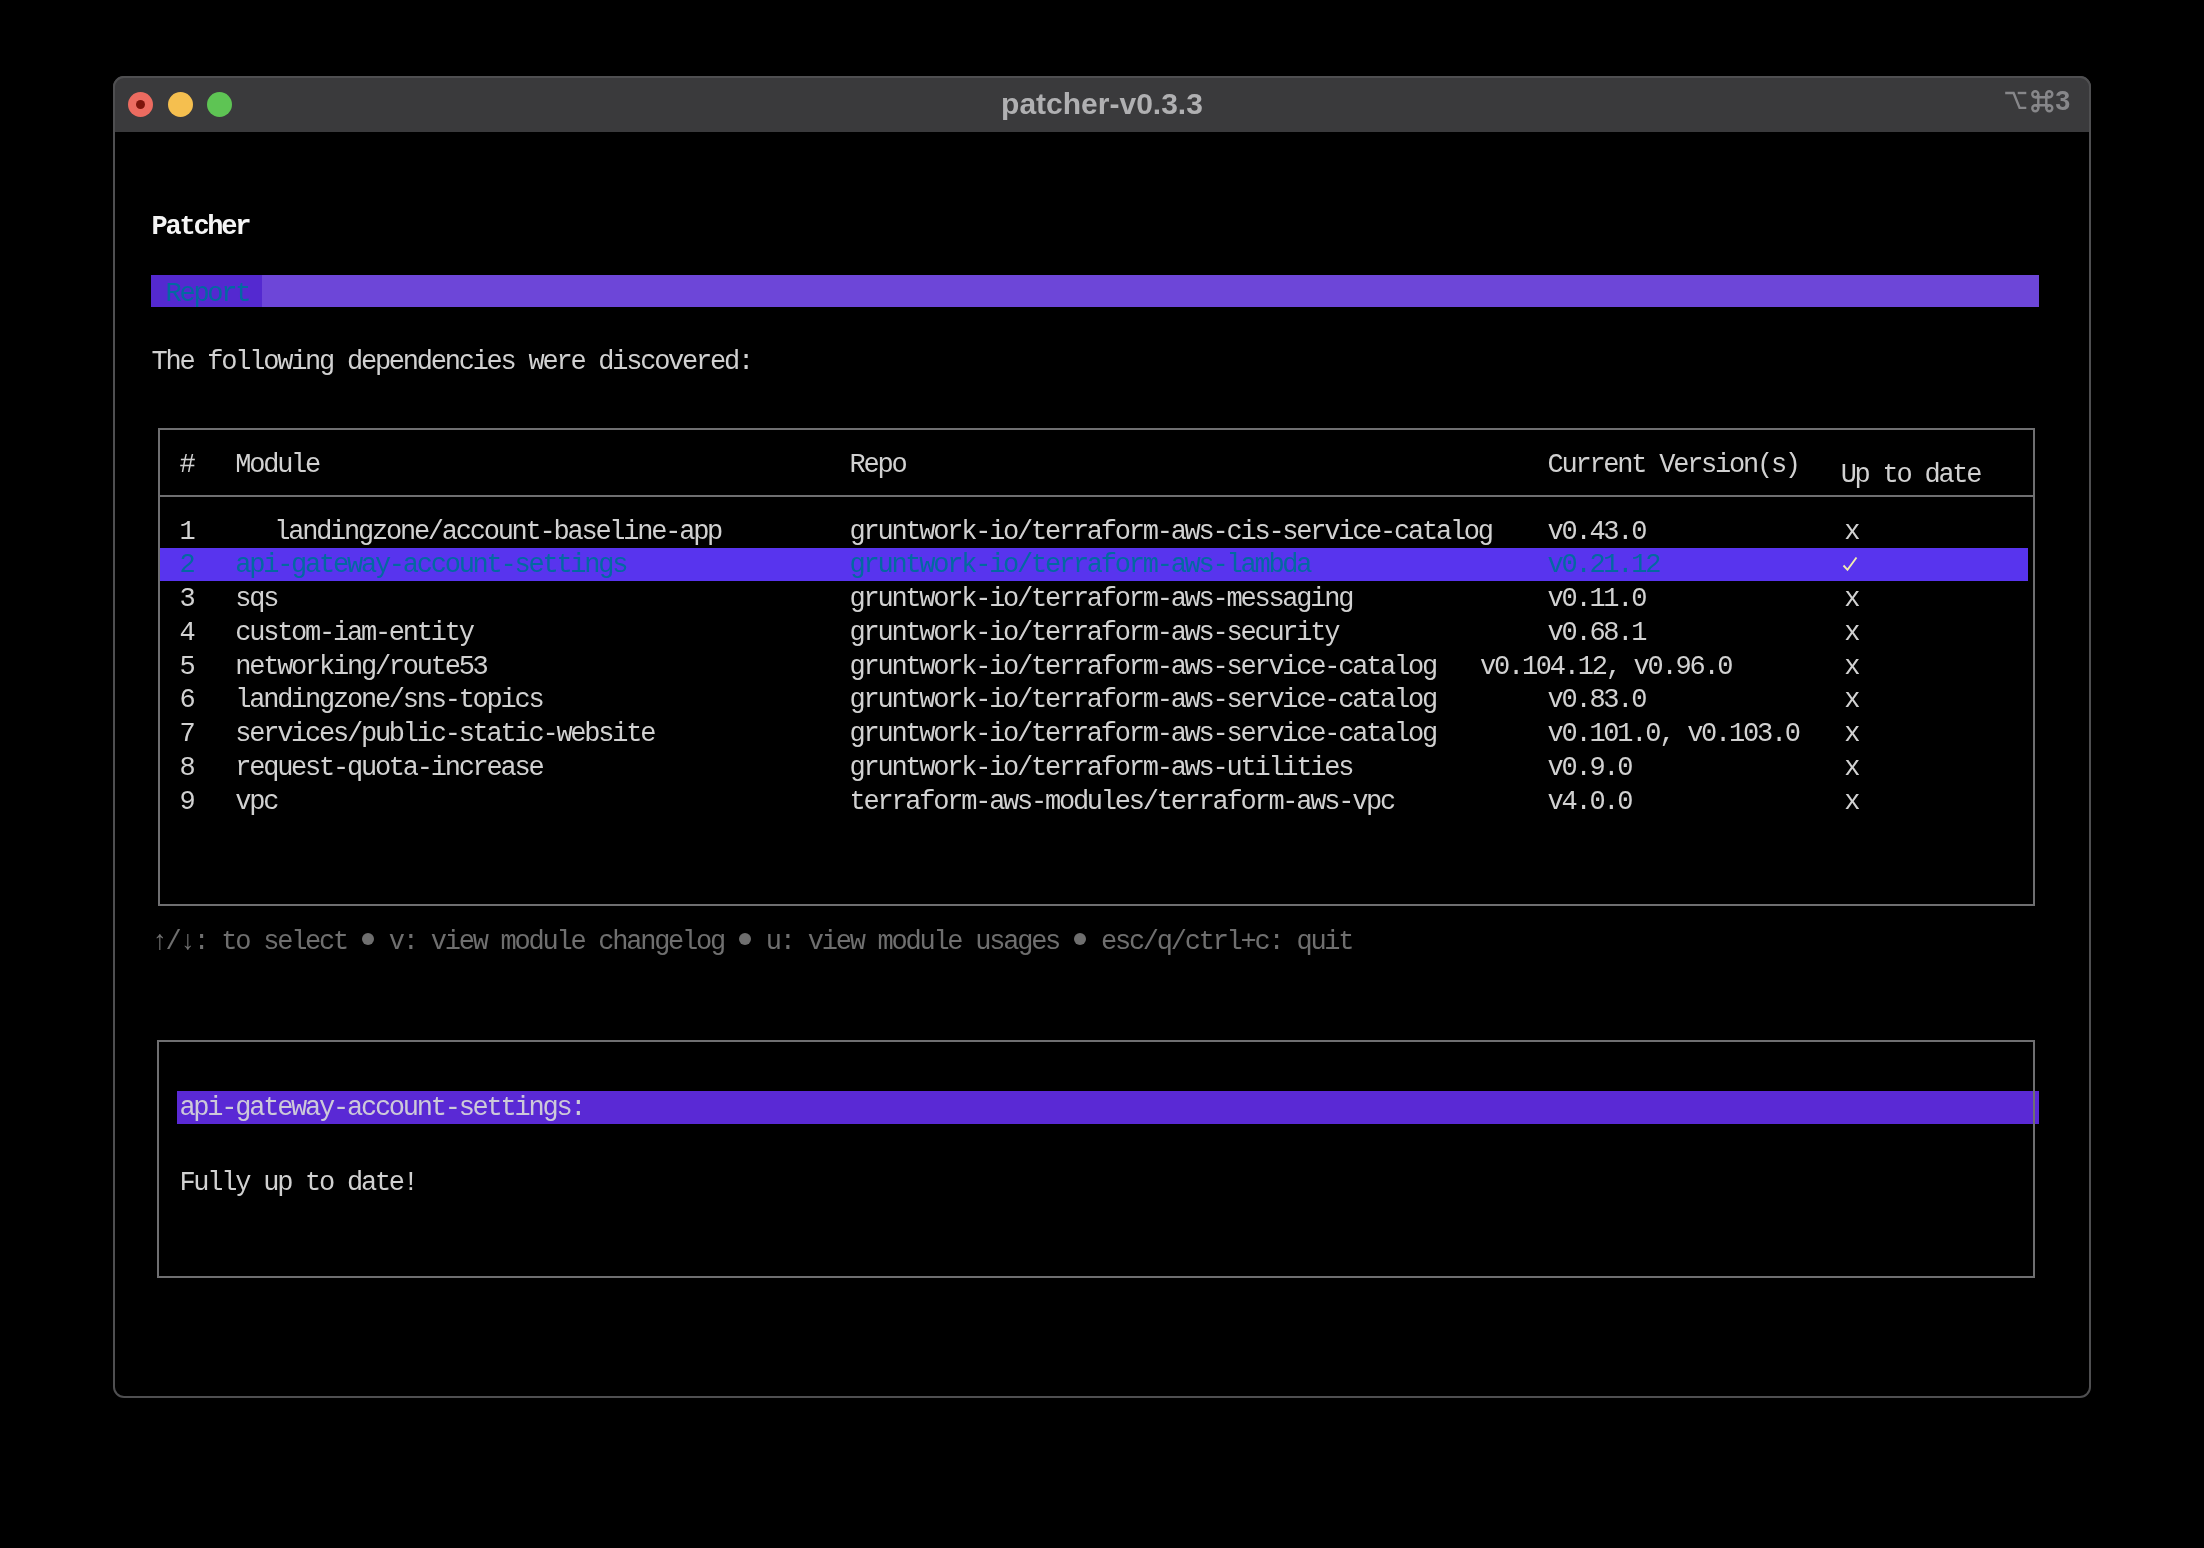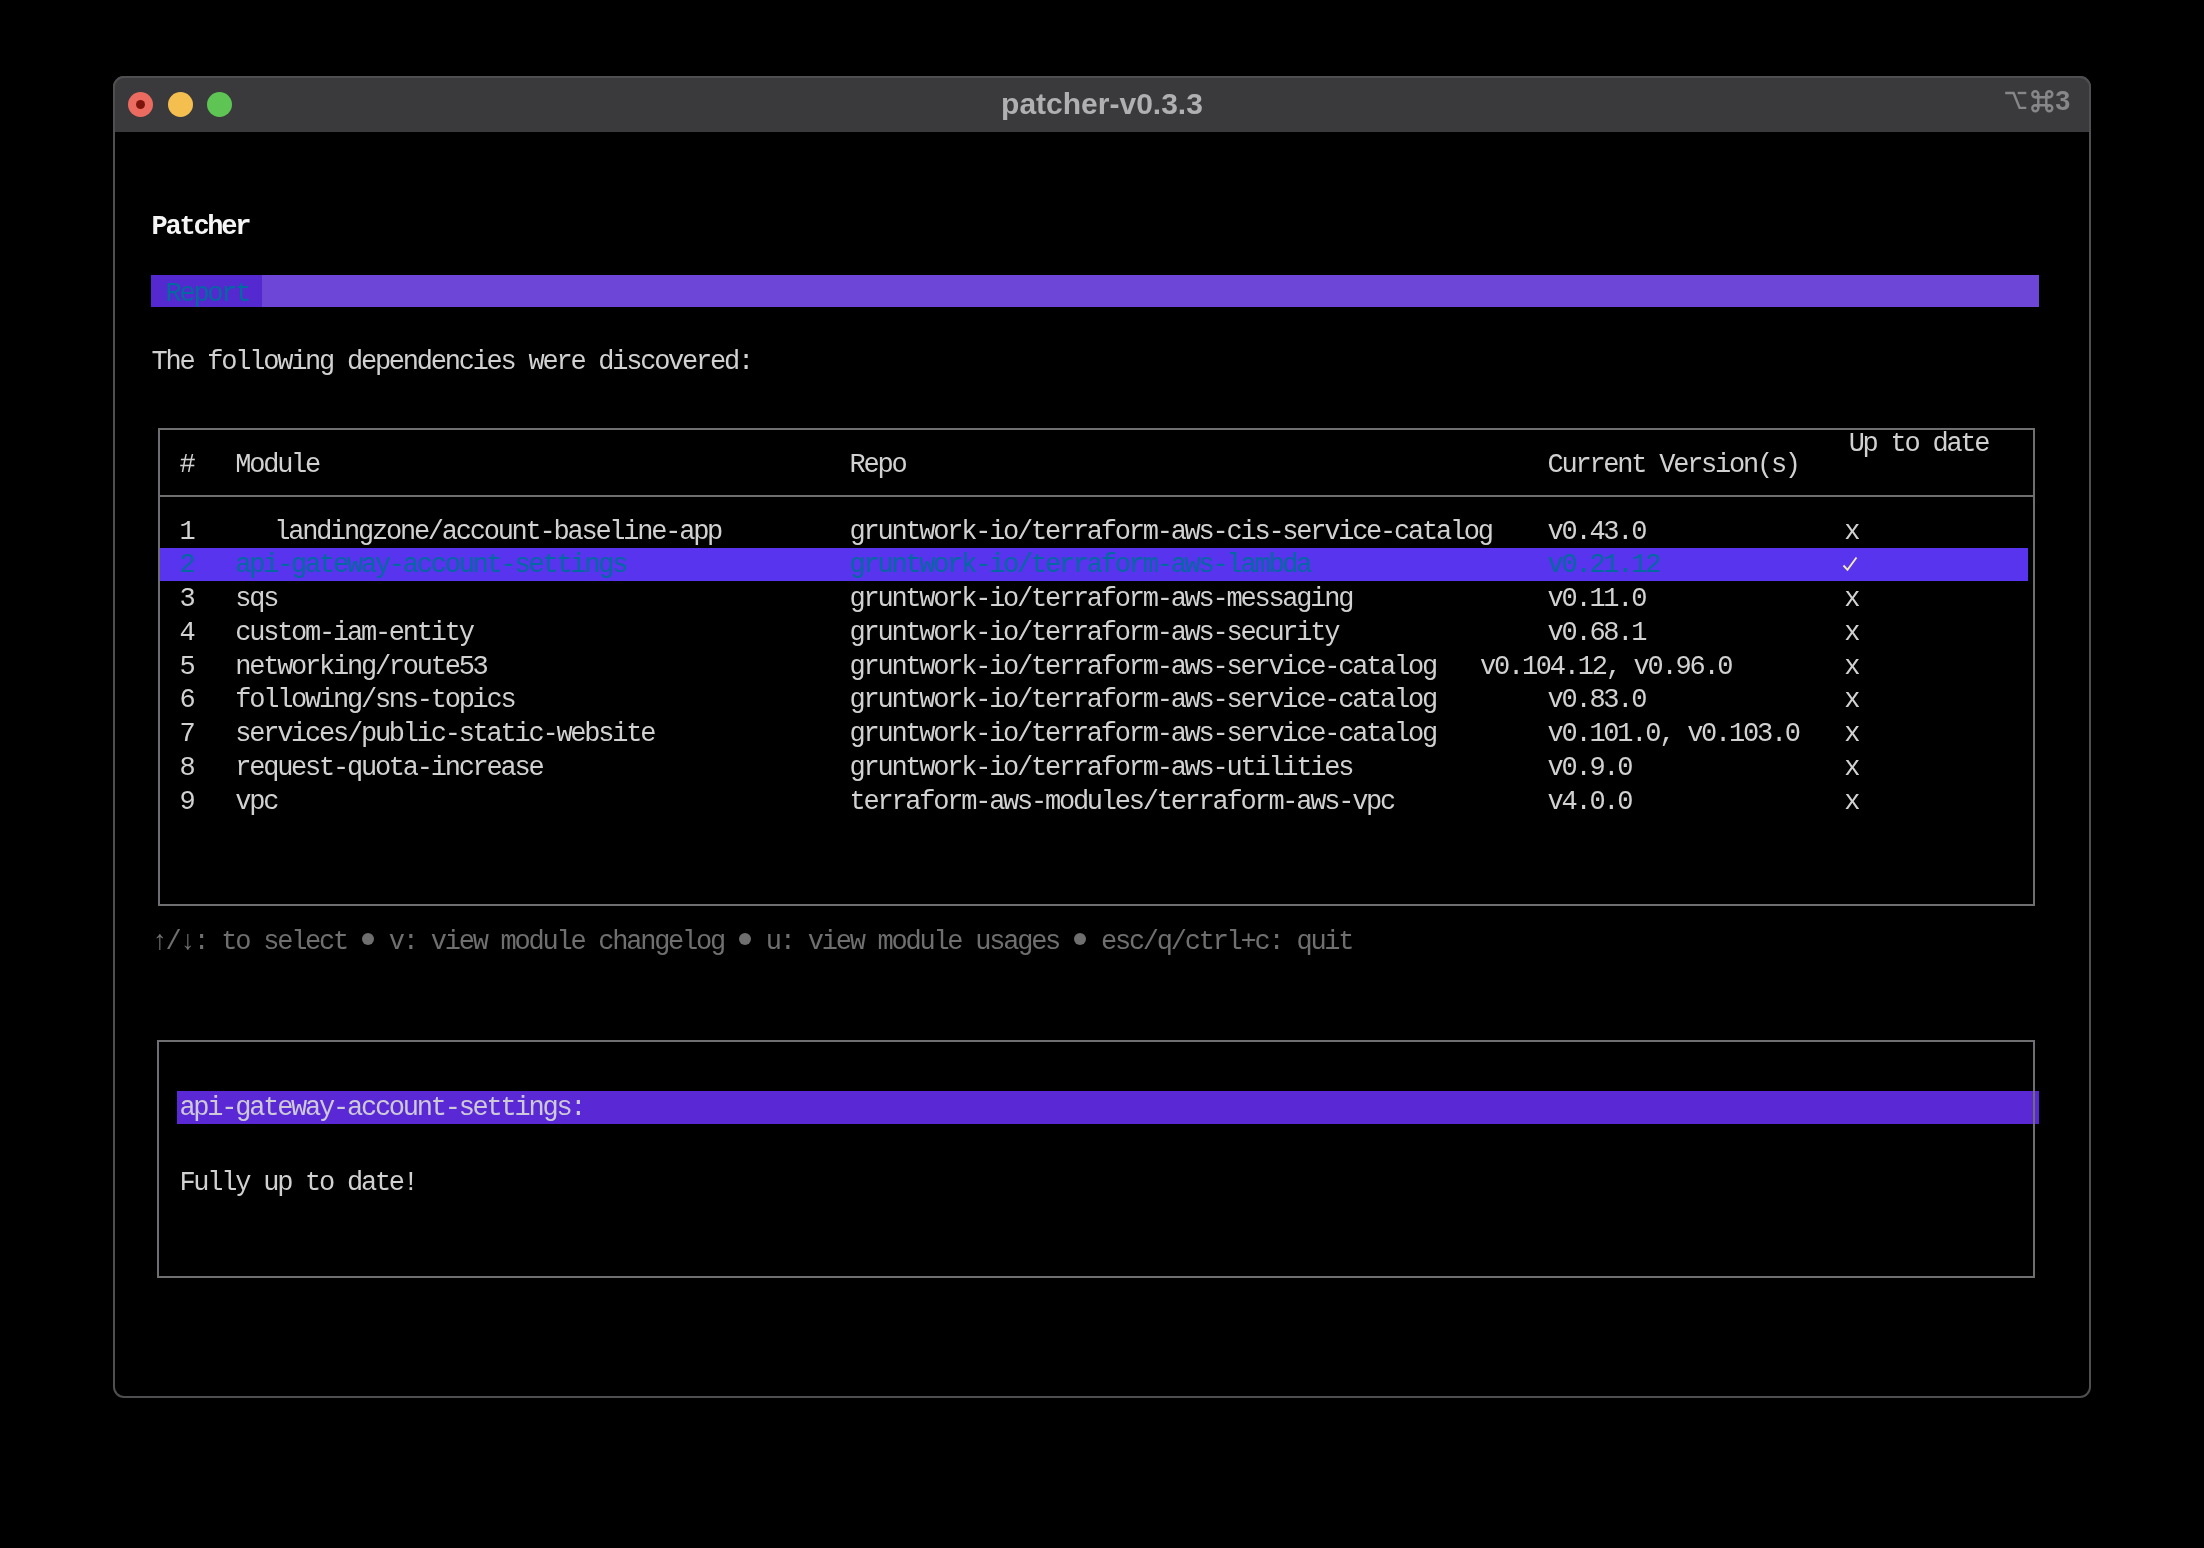--- a/index.html
+++ b/index.html
@@ -60,21 +60,21 @@
 <div class="t" style="left:235.26px;top:616.85px;">custom-iam-entity</div>
 <div class="t" style="left:849.5px;top:616.85px;">gruntwork-io/terraform-aws-security</div>
 <div class="t" style="left:1547.5px;top:616.85px;">v0.68.1</div>
 <div class="t" style="left:1844.16px;top:616.85px;">x</div>
 <div class="t" style="left:179.42px;top:650.6px;">5</div>
 <div class="t" style="left:235.26px;top:650.6px;">networking/route53</div>
 <div class="t" style="left:849.5px;top:650.6px;">gruntwork-io/terraform-aws-service-catalog</div>
 <div class="t" style="left:1480px;top:650.6px;">v0.104.12, v0.96.0</div>
 <div class="t" style="left:1844.16px;top:650.6px;">x</div>
 <div class="t" style="left:179.42px;top:684.35px;">6</div>
-<div class="t" style="left:235.26px;top:684.35px;">following/sns-topics</div>
+<div class="t" style="left:235.26px;top:684.35px;">landingzone/sns-topics</div>
 <div class="t" style="left:849.5px;top:684.35px;">gruntwork-io/terraform-aws-service-catalog</div>
 <div class="t" style="left:1547.5px;top:684.35px;">v0.83.0</div>
 <div class="t" style="left:1844.16px;top:684.35px;">x</div>
 <div class="t" style="left:179.42px;top:718.1px;">7</div>
 <div class="t" style="left:235.26px;top:718.1px;">services/public-static-website</div>
 <div class="t" style="left:849.5px;top:718.1px;">gruntwork-io/terraform-aws-service-catalog</div>
 <div class="t" style="left:1547.5px;top:718.1px;">v0.101.0, v0.103.0</div>
 <div class="t" style="left:1844.16px;top:718.1px;">x</div>
 <div class="t" style="left:179.42px;top:751.85px;">8</div>
 <div class="t" style="left:235.26px;top:751.85px;">request-quota-increase</div>
@@ -86,15 +86,15 @@
 <div class="t" style="left:849.5px;top:785.6px;">terraform-aws-modules/terraform-aws-vpc</div>
 <div class="t" style="left:1547.5px;top:785.6px;">v4.0.0</div>
 <div class="t" style="left:1844.16px;top:785.6px;">x</div>
 <div class="t bold white" style="left:151.5px;top:210.5px;">Patcher</div>
 <div class="t yel" style="left:165.46px;top:277.9px;">Report</div>
 <div class="t" style="left:151.5px;top:345.9px;">The following dependencies were discovered:</div>
 <div class="t" style="left:179.42px;top:449.2px;">#</div>
 <div class="t" style="left:235.26px;top:449.2px;">Module</div>
 <div class="t" style="left:849.5px;top:449.2px;">Repo</div>
 <div class="t" style="left:1547.5px;top:449.2px;">Current Version(s)</div>
-<div class="t" style="left:1840.66px;top:428px;margin-left:8px;">Up to date</div>
+<div class="t" style="left:1840.66px;top:459px;">Up to date</div>
 <div class="t dim" style="left:151.5px;top:925.9px;">↑/↓: to select   v: view module changelog   u: view module usages   esc/q/ctrl+c: quit</div>
 <div class="t lav" style="left:179.42px;top:1091.8px;text-align:right;">api-gateway-account-settings:</div>
 <div class="t" style="left:179.42px;top:1167.4px;">Fully up to date!</div>
 </body></html>

